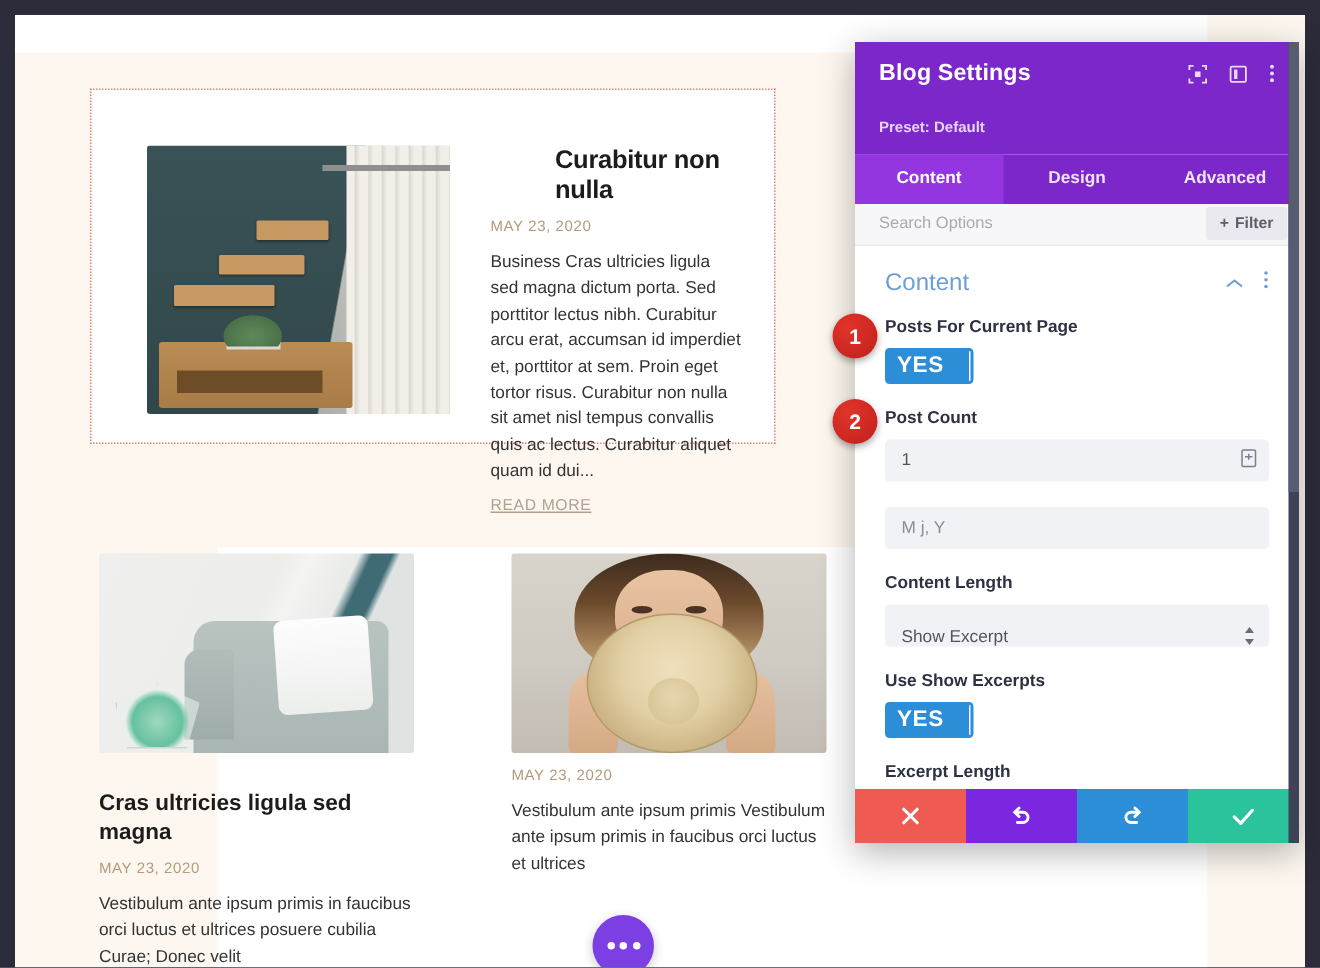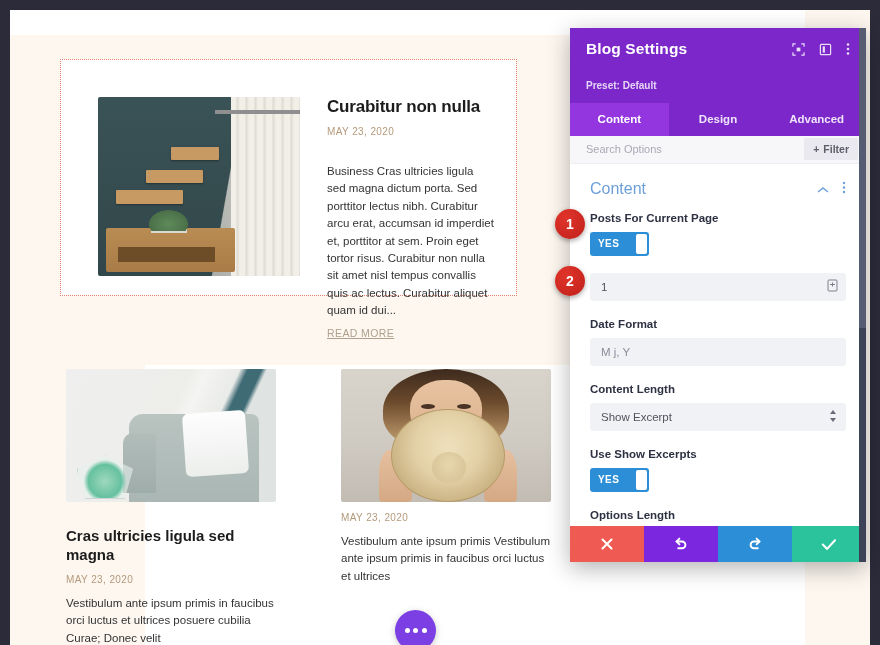--- a/index.html
+++ b/index.html
@@ -52,23 +52,23 @@
     background: linear-gradient(#b98c54, #a97c47); border-radius:2px; }
   .tvslot { position:absolute; left:10%; bottom:8%; width:48%; height:8%; background:#6d4c28; }
   .plant { position:absolute; left:24%; bottom:25%; width:22%; height:13%;
     background: radial-gradient(ellipse at 50% 70%, #5f8a5a 0%, #4b7049 60%, transparent 62%); }
   .planter { position:absolute; left:26%; bottom:24%; width:18%; height:5%; background:#dcd9d2; }
   .curtain { position:absolute; right:0; top:0; width:34%; height:100%;
     background: repeating-linear-gradient(90deg, #f1efe8 0px, #f1efe8 5px, #ddd9d0 6px, #f1efe8 9px); }
   .curtain-rod { position:absolute; right:0; top:7%; width:42%; height:4px; background:#8f8f8f; }
 
   .featured-body { flex: 1 1 auto; min-width: 0; }
-  .f-title { font-size: 17px; font-weight: 700; color: #1c1c1c; letter-spacing: -0.2px; }
+  .f-title { font-size: 17px; font-weight: 700; color: #1c1c1c; letter-spacing: -0.2px; margin-left: 43px; }
   .f-date { font-size: 10px; color: #b39a7b; letter-spacing: 0.4px; margin-top: 9px; }
-  .f-text { font-size: 11.5px; line-height: 17.4px; color: #333; margin-top: 26px; }
+  .f-text { font-size: 11.5px; line-height: 17.4px; color: #333; margin-top: 10px; }
   .f-more { display:inline-block; font-size: 10.5px; color: #b0a08c; letter-spacing:0.4px;
             text-decoration: underline; margin-top: 7px; }
 
   
   .grid { position: absolute; left: 56px; top: 359px; width: 500px; display: flex; gap: 65px; }
   .card { width: 210px; }
   .card-thumb { width: 210px; height: 133px; border-radius: 2px; overflow: hidden; position: relative; }
 
   .thumb-chair {
     background: linear-gradient(115deg,#efefef 0%,#ededea 46%,#f4f4f2 52%,#e9ebe9 64%,#3f6b75 67%,#3f6b75 72%,#dfe3e2 74%,#dfe3e2 100%);
@@ -155,32 +155,32 @@
   .sec-acts { display: flex; align-items: center; gap: 13px; color: #6c9fd8; }
 
   .field { margin-bottom: 17px; }
   .field:last-child { margin-bottom: 0; }
   .f-label { font-size: 11.5px; font-weight: 700; color: #2d3142; margin-bottom: 8px; }
 
   .toggle {
     width: 59px; height: 24px; background: #2c8ed6; border-radius: 3px;
     display: flex; align-items: center; cursor: pointer; padding: 2px;
   }
-  .toggle-txt { color:#fff; font-size: 10px; font-weight: 700; letter-spacing:.4px; padding: 0 17px 0 6px; }
+  .toggle-txt { color:#fff; font-size: 15px; font-weight: 700; letter-spacing:.4px; padding: 0 17px 0 6px; }
   .toggle-knob { width: 26px; height: 20px; background: #fff; border-radius: 2px; }
 
   .input {
     height: 28px; background: #f1f2f6; border-radius: 3px;
     display: flex; align-items: center; justify-content: space-between;
     padding: 0 8px 0 11px; font-size: 11.5px; color: #8c8c99;
   }
   .input.filled { color: #53535e; }
   .select {
     height: 28px; background: #f1f2f6; border-radius: 3px;
-    display: flex; align-items: center; justify-content: space-between;
+    display: flex; align-items: flex-end; justify-content: space-between;
     padding: 0 9px 0 11px; font-size: 11.5px; color: #53535e; cursor: pointer;
   }
   .spin { color:#6b6b78; font-size: 9px; line-height: 8px; text-align:center; }
 
   .m-foot { display: flex; height: 36px; flex: 0 0 36px; }
   .fbtn { flex: 1 1 0; display: flex; align-items: center; justify-content: center; cursor: pointer; }
   .fbtn svg { display:block; }
 
   
   .m-scrollbar {
@@ -337,33 +337,33 @@
 
         <div class="field">
           <div class="f-label">Posts For Current Page</div>
           <div class="toggle">
             <span class="toggle-txt">YES</span>
             <span class="toggle-knob"></span>
           </div>
         </div>
 
         <div class="field">
+          <div class="f-label">Post Count</div>
           <div class="input filled">
             <span>1</span>
             <span>
               <svg width="11" height="13" viewBox="0 0 11 13" fill="none" stroke="#7e7e8b" stroke-width="1">
                   <rect x="1" y="1" width="9" height="11" rx="1"></rect>
                   <path d="M3 5.5h5M5.5 3.5v4"></path>
                 </svg>
             </span>
           </div>
         </div>
 
         <div class="field">
-          <div class="f-label">Date Format</div>
           <div class="input">
             <span>M j, Y</span>
           </div>
         </div>
 
         <div class="field">
           <div class="f-label">Content Length</div>
           <div class="select">
             <span>Show Excerpt</span>
             <span class="spin">
@@ -377,21 +377,21 @@
 
         <div class="field">
           <div class="f-label">Use Show Excerpts</div>
           <div class="toggle">
             <span class="toggle-txt">YES</span>
             <span class="toggle-knob"></span>
           </div>
         </div>
 
         <div class="field">
-          <div class="f-label">Options Length</div>
+          <div class="f-label">Excerpt Length</div>
           <div class="input">
             <span>270</span>
           </div>
         </div>
 
 
       </div>
     </div>
 
     <div class="m-foot">

